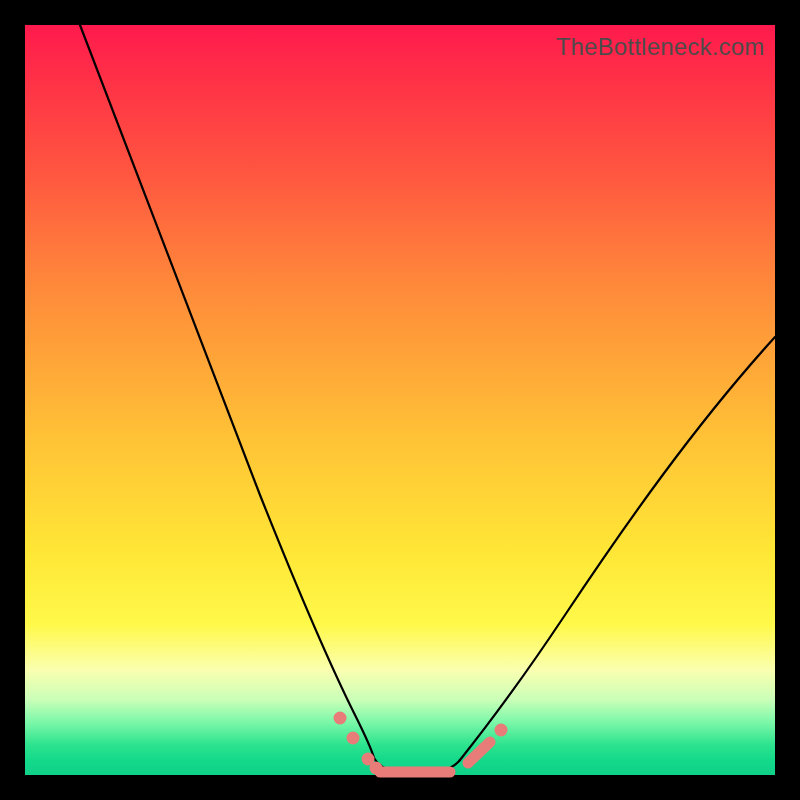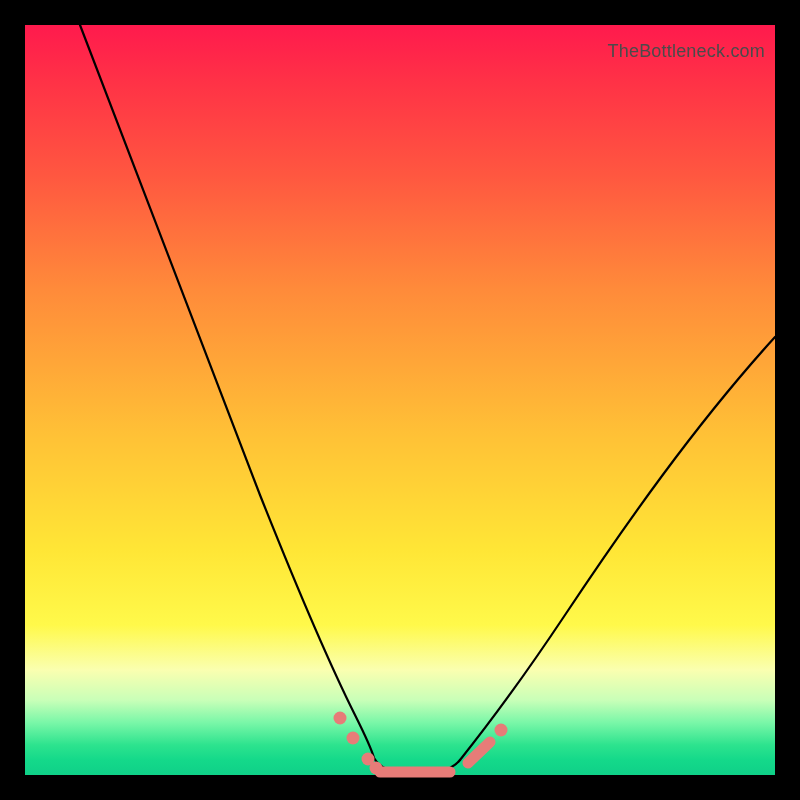--- a/index.html
+++ b/index.html
@@ -36,24 +36,24 @@
       #faffb0 86%,
       #c9ffb8 90%,
       #7af7a8 93%,
       #2de38e 96%,
       #14d98a 98%,
       #0fd088 100%
     );
   }
   .watermark {
     position: absolute;
-    top: 16px;
+    top: 8px;
     right: 10px;
     color: #4b4b4b;
-    font-size: 18px;
+    font-size: 24px;
     font-weight: 500;
     letter-spacing: 0.2px;
     user-select: none;
   }
   svg.curves {
     position: absolute;
     left: 0;
     top: 0;
     width: 750px;
     height: 750px;

